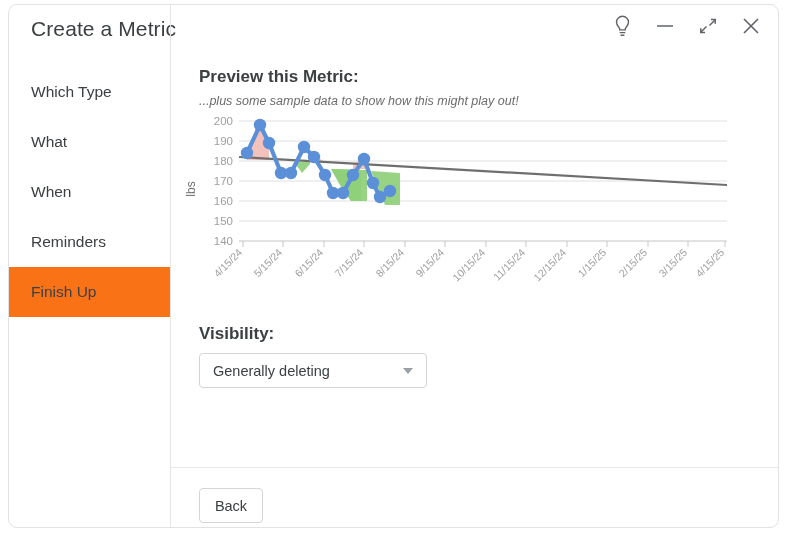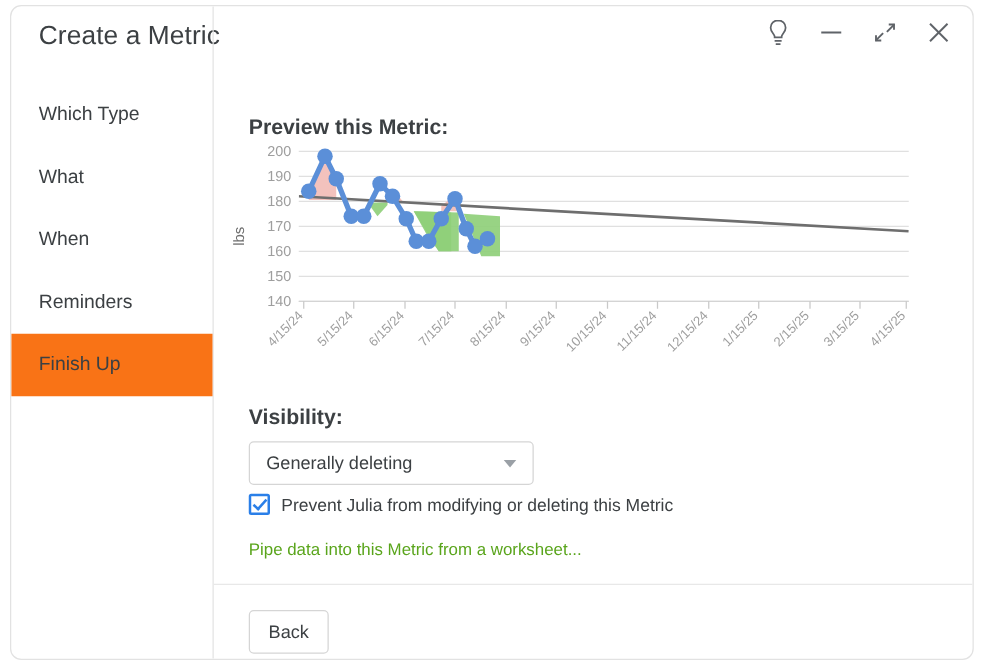--- a/index.html
+++ b/index.html
@@ -92,21 +92,20 @@
     right: 0;
     bottom: 0;
   }
   .section-head {
     position: absolute;
     left: 28px;
     top: 62px;
     font-size: 17px;
     font-weight: bold;
     color: #3c4043;
-    margin-top: 25px;
   }
   .section-sub {
     position: absolute;
     left: 28px;
     top: 89px;
     font-size: 12.5px;
     font-style: italic;
     color: #6b6b6b;
   }
   .chart-wrap {
@@ -296,20 +295,21 @@
         <span>Reminders</span>
       </div>
       <div class="side-item active">
         <span>Finish Up</span>
       </div>
     </div>
 
     <div class="main">
 
       <div class="section-head">Preview this Metric:</div>
+      <div class="section-sub">...plus some sample data to show how this might play out!</div>
 
       <div class="chart-wrap">
         <svg class="chart-svg" width="600" height="190" viewBox="0 0 600 190">
           <defs>
             <clipPath id="plotclip">
               <rect x="58" y="4" width="488" height="124"></rect>
             </clipPath>
           </defs>
 
           <text class="axtitle" x="14" y="76" transform="rotate(-90 14 76)" text-anchor="middle">lbs</text>
@@ -405,26 +405,21 @@
         </svg>
       </div>
 
       <div class="vis-head">Visibility:</div>
 
       <div class="select">
         <span class="select-value">Generally deleting</span>
         <span class="caret"></span>
       </div>
 
-      <div class="checkrow">
-        <span class="checkbox"></span>
-        <span class="checklabel">Prevent Julia from modifying or deleting this Metric</span>
-      </div>
-
-      <div class="pipe-link">Pipe data into this Metric from a worksheet...</div>
+
 
       <div class="footer-div"></div>
 
       <div class="btn-row">
         <div class="btn btn-back">Back</div>
         <div class="btn btn-finish">Metric</div>
       </div>
 
     </div>
   </div>

